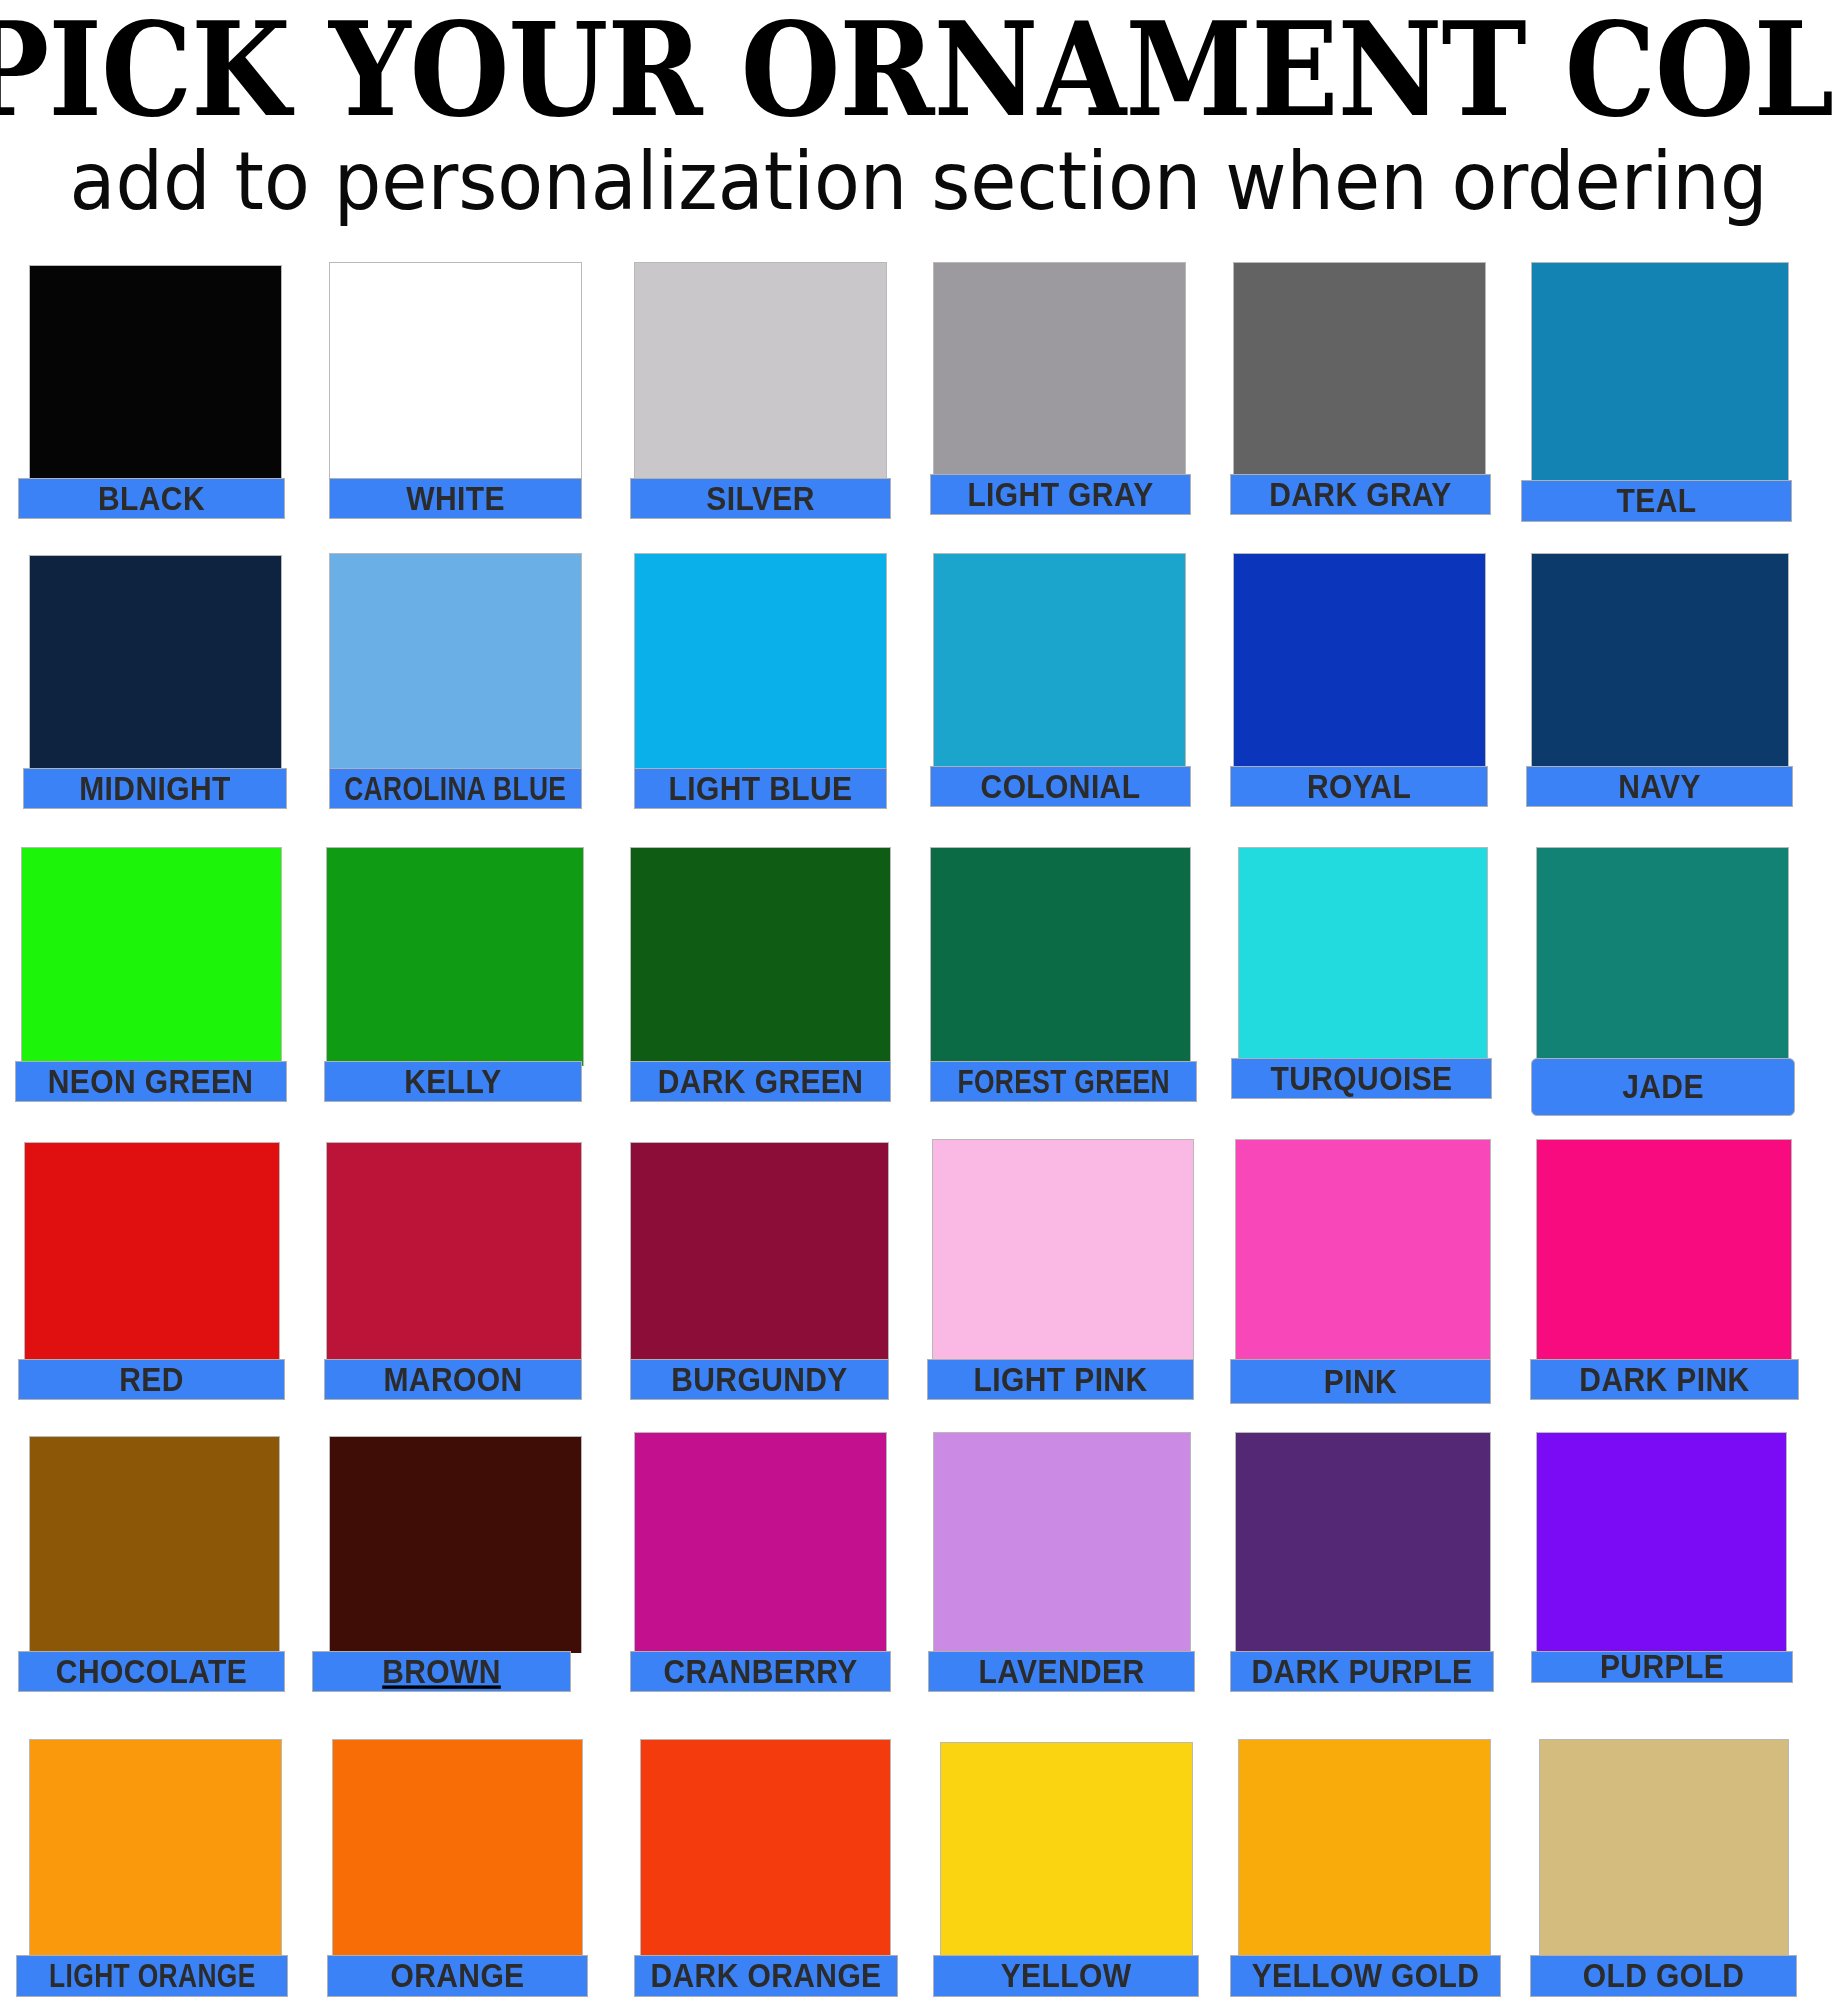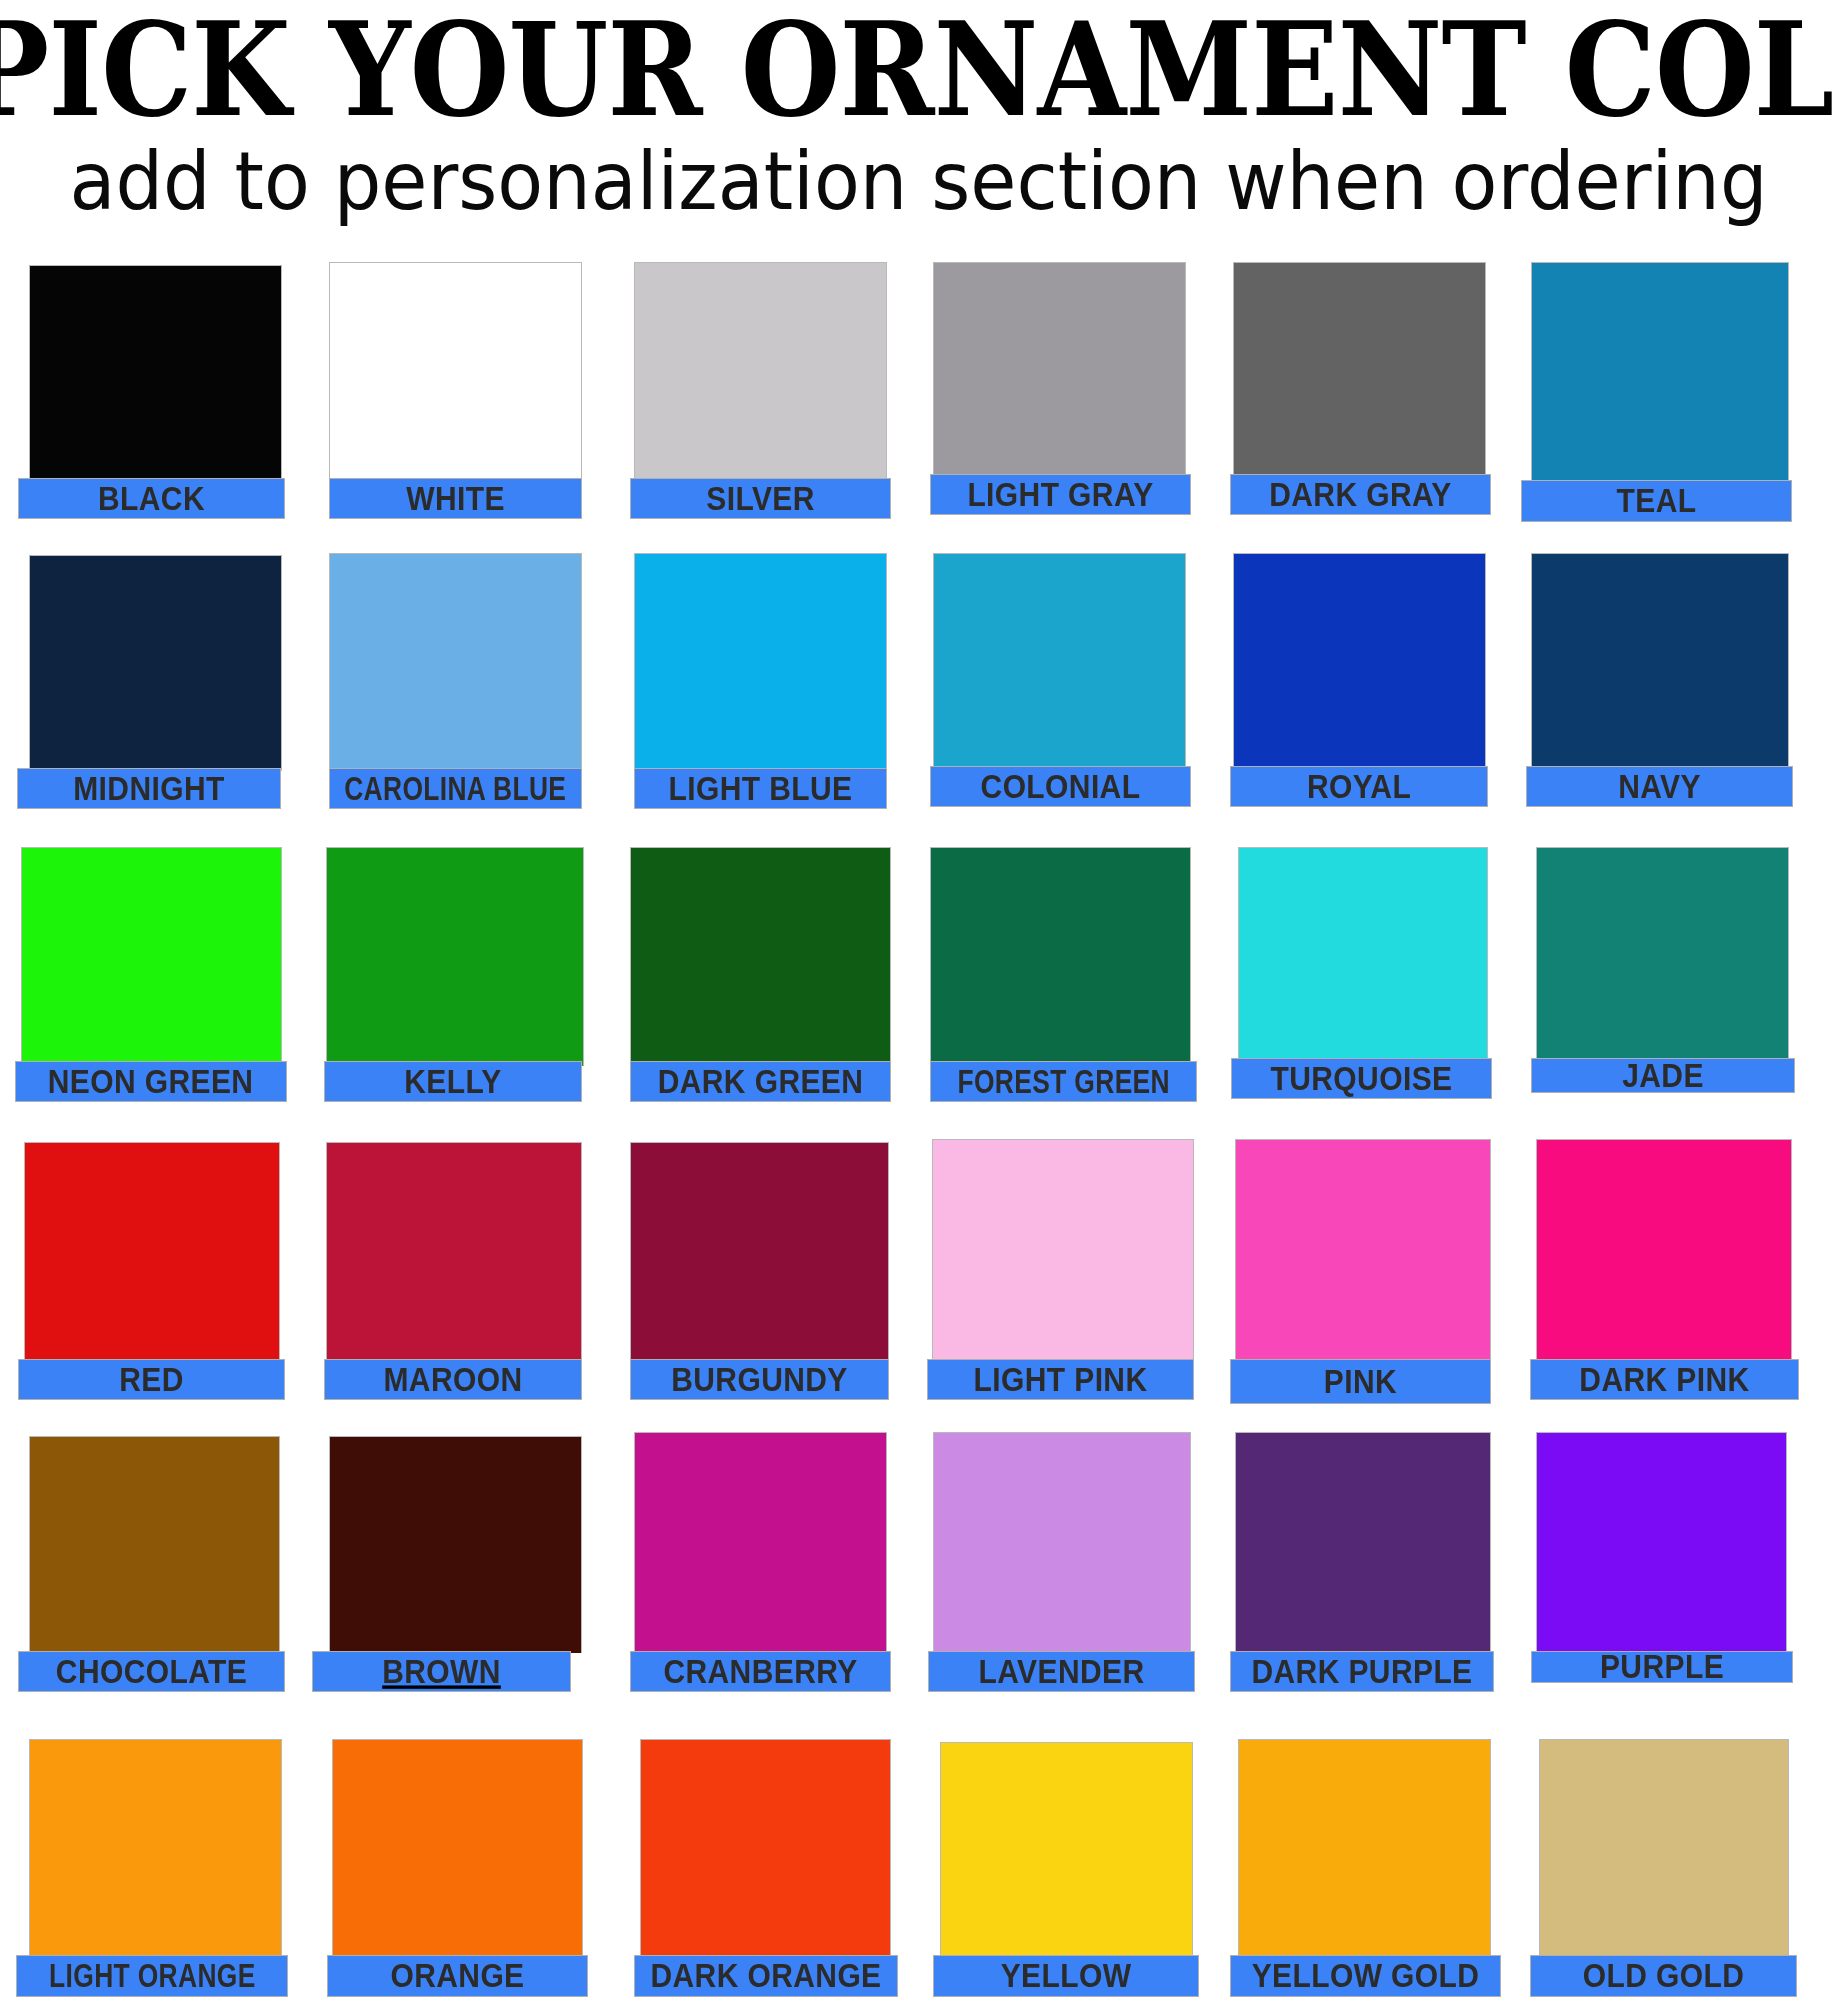--- a/index.html
+++ b/index.html
@@ -127,21 +127,21 @@
       </div>
     </div>
     <div class="swatch-cell" style="left: 0px; top: 0px; width: 1837px; height: 1769px; pointer-events: none;">
       <div class="chip" style="left: 1531px; top: 18.6px; width: 258px; height: 224px; background: rgb(19, 131, 180); pointer-events: auto;"></div>
       <div class="label-band" style="left: 1521px; top: 237px; width: 271px; height: 42px; pointer-events: auto;">
         <span class="label-text">TEAL</span>
       </div>
     </div>
     <div class="swatch-cell" style="left: 0px; top: 0px; width: 1837px; height: 1769px; pointer-events: none;">
       <div class="chip" style="left: 29px; top: 312px; width: 253px; height: 216px; background: rgb(13, 35, 64); pointer-events: auto;"></div>
-      <div class="label-band" style="left: 17px; top: 525px; width: 264px; height: 41px; pointer-events: auto;">
+      <div class="label-band" style="left: 23px; top: 525px; width: 264px; height: 41px; pointer-events: auto;">
         <span class="label-text">MIDNIGHT</span>
       </div>
     </div>
     <div class="swatch-cell" style="left: 0px; top: 0px; width: 1837px; height: 1769px; pointer-events: none;">
       <div class="chip" style="left: 329px; top: 310px; width: 253px; height: 218px; background: rgb(106, 175, 230); pointer-events: auto;"></div>
       <div class="label-band" style="left: 329px; top: 525px; width: 253px; height: 41px; pointer-events: auto;">
         <span class="label-text narrow">CAROLINA BLUE</span>
       </div>
     </div>
     <div class="swatch-cell" style="left: 0px; top: 0px; width: 1837px; height: 1769px; pointer-events: none;">
@@ -193,21 +193,21 @@
       </div>
     </div>
     <div class="swatch-cell" style="left: 0px; top: 0px; width: 1837px; height: 1769px; pointer-events: none;">
       <div class="chip" style="left: 1238px; top: 604px; width: 250px; height: 219px; background: rgb(34, 219, 222); pointer-events: auto;"></div>
       <div class="label-band" style="left: 1231px; top: 815px; width: 261px; height: 41px; pointer-events: auto;">
         <span class="label-text">TURQUOISE</span>
       </div>
     </div>
     <div class="swatch-cell" style="left: 0px; top: 0px; width: 1837px; height: 1769px; pointer-events: none;">
       <div class="chip" style="left: 1536px; top: 604px; width: 253px; height: 219px; background: rgb(18, 130, 116); pointer-events: auto;"></div>
-      <div class="label-band" style="left: 1531px; top: 815px; width: 264px; height: 35px; pointer-events: auto;">
+      <div class="label-band" style="left: 1531px; top: 815px; width: 264px; height: 58px; pointer-events: auto; border-radius: 6px;">
         <span class="label-text">JADE</span>
       </div>
     </div>
     <div class="swatch-cell" style="left: 0px; top: 0px; width: 1837px; height: 1769px; pointer-events: none;">
       <div class="chip" style="left: 24px; top: 899px; width: 256px; height: 220px; background: rgb(225, 16, 16); pointer-events: auto;"></div>
       <div class="label-band" style="left: 18px; top: 1116px; width: 267px; height: 41px; pointer-events: auto;">
         <span class="label-text">RED</span>
       </div>
     </div>
     <div class="swatch-cell" style="left: 0px; top: 0px; width: 1837px; height: 1769px; pointer-events: none;">

